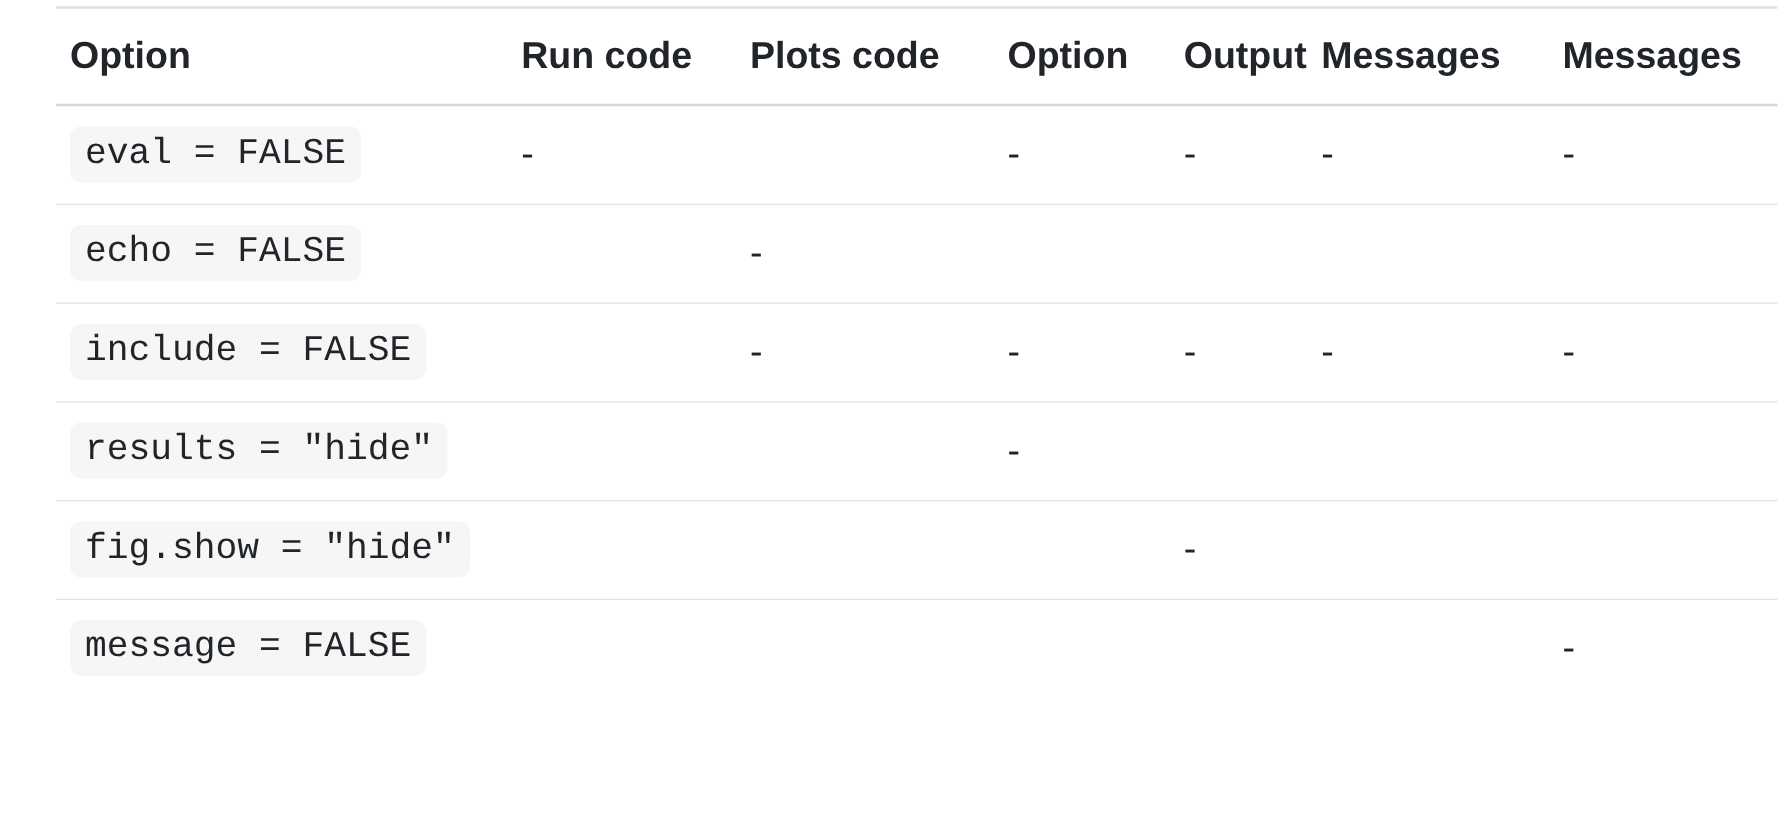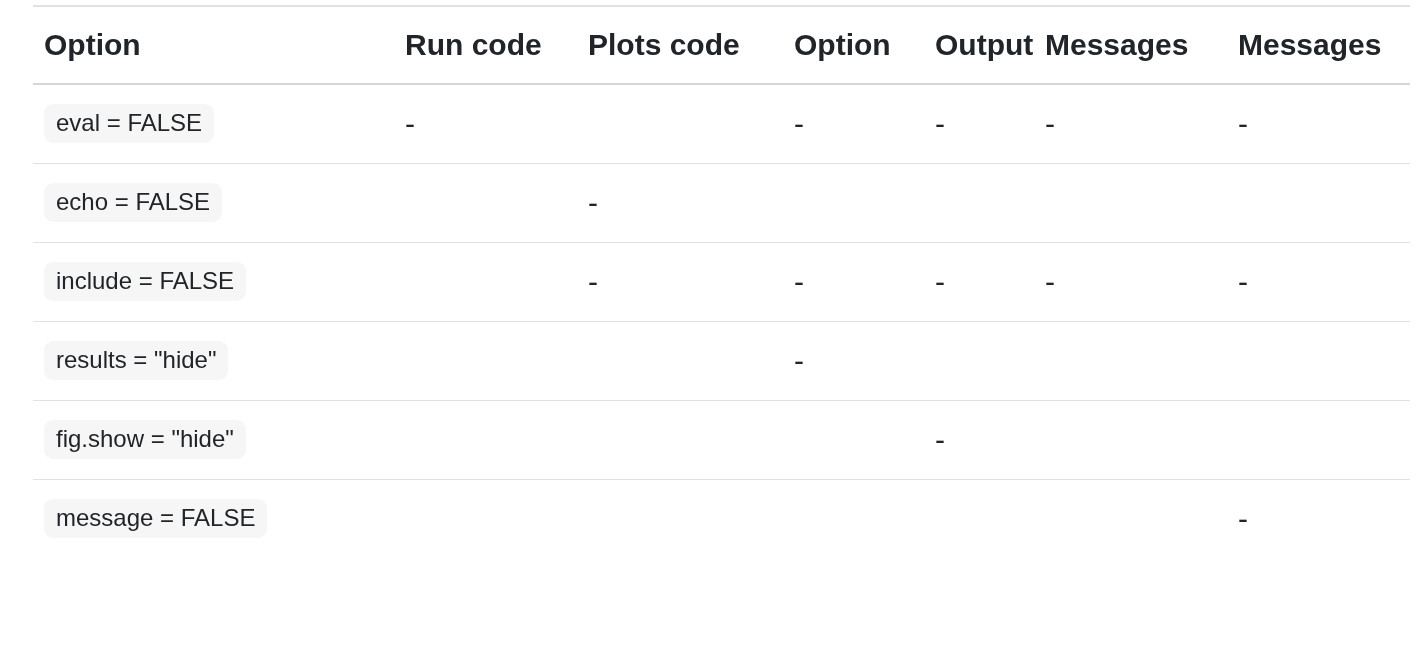--- a/index.html
+++ b/index.html
@@ -7,21 +7,21 @@
     --row-border:#dee2e6;
     --header-border:#d3d8dc;
     --chip-bg:#f6f6f6;
     --page-bg:#ffffff;
   }
   *{box-sizing:border-box;margin:0;padding:0;}
   html,body{width:1426px;height:654px;overflow:hidden;background:var(--page-bg);}
   body{font-family:"Liberation Sans",sans-serif;color:var(--text);}
   .page{position:relative;width:1426px;height:654px;background:var(--page-bg);}
   table.options-table{
-    position:absolute;left:33px;top:5px;width:1377px;
+    position:absolute;left:45px;top:5px;width:1377px;
     border-collapse:collapse;table-layout:fixed;
   }
   table.options-table col.c0{width:361px;}
   table.options-table col.c1{width:183px;}
   table.options-table col.c2{width:206px;}
   table.options-table col.c3{width:141px;}
   table.options-table col.c4{width:110px;}
   table.options-table col.c5{width:193px;}
   table.options-table col.c6{width:auto;}
   thead th{
@@ -37,22 +37,22 @@
     height:79px;
     vertical-align:middle;text-align:left;
     font-size:30px;color:var(--text);
     padding:0 4px 0 11px;
     border-bottom:1px solid var(--row-border);
     white-space:nowrap;
   }
   tbody tr:last-child td{border-bottom:none;}
   .code-chip{
     display:inline-block;
-    font-family:Liberation Sans, sans-serif;
-    font-size:24px;line-height:1.1;
+    font-family:Liberation Mono, monospace;
+    font-size:29px;line-height:1.1;
     color:var(--text);
     background:var(--chip-bg);
     padding:6px 12px 7px 12px;
     border-radius:9px;
   }
   .dash-cell{font-size:30px;}
 </style>
 </head>
 <body>
 

